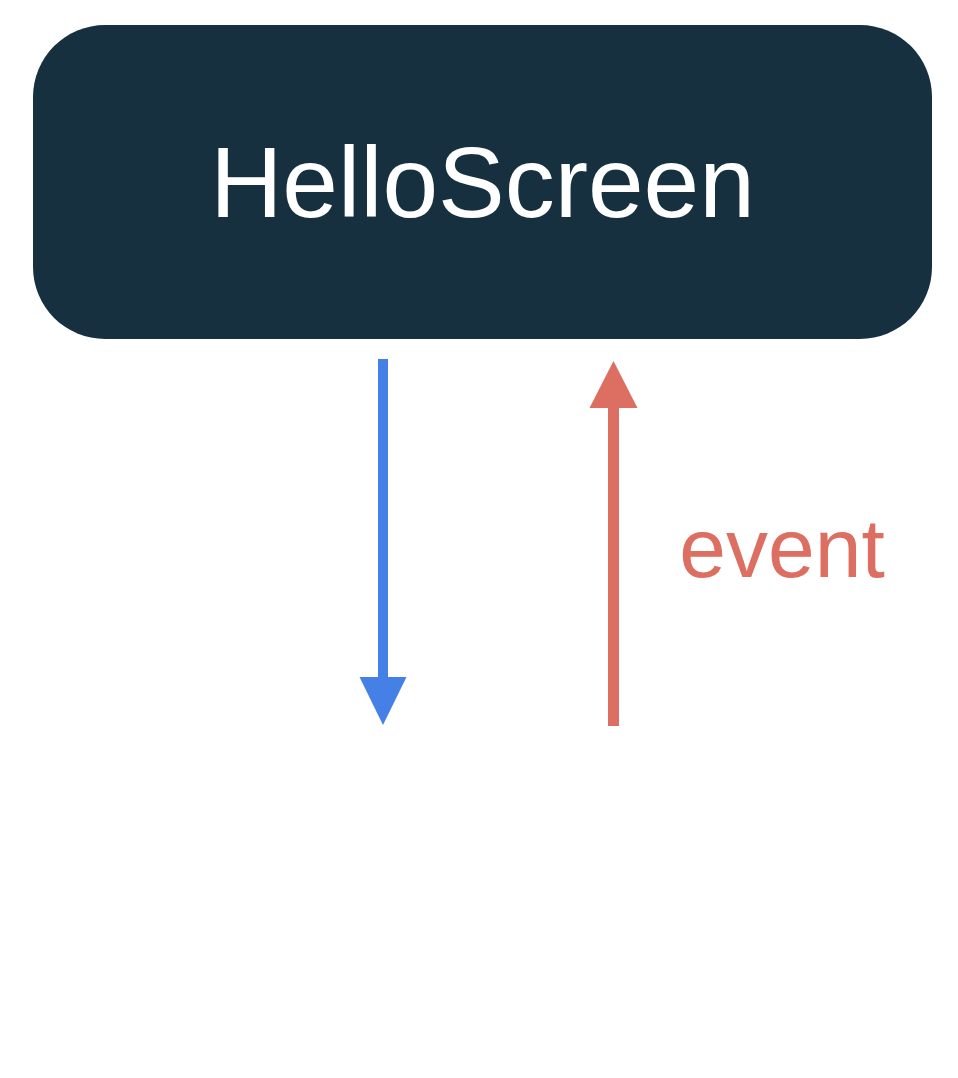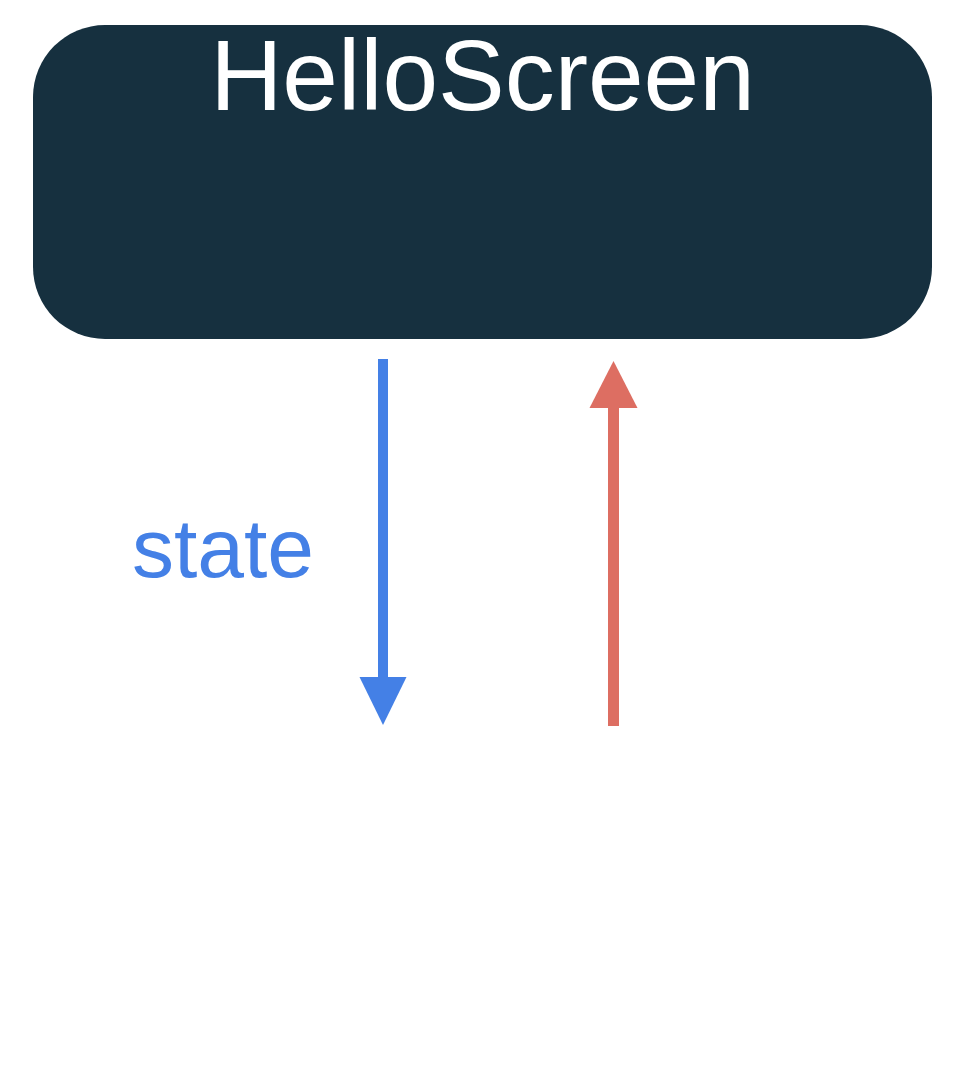--- a/index.html
+++ b/index.html
@@ -14,21 +14,21 @@
     background: #ffffff;
     overflow: hidden;
     font-family: "Liberation Sans", sans-serif;
   }
   .node {
     position: absolute;
     left: 33px;
     width: 899px;
     border-radius: 72px;
     display: flex;
-    align-items: flex-start;
+    align-items: center;
     justify-content: center;
   }
   .node-top {
     top: 25px;
     height: 314px;
   }
   .node-bottom {
     top: 747px;
     height: 313px;
   }
@@ -83,16 +83,16 @@
     <g>
       <rect x="378" y="359" width="10" height="318" fill="#4480E6"></rect>
       <polygon points="359.5,677 406.5,677 383,725" fill="#4480E6"></polygon>
     </g>
     <g>
       <polygon points="589.5,408 637.5,408 613.5,361" fill="#DD6E62"></polygon>
       <rect x="608" y="408" width="11" height="318" fill="#DD6E62"></rect>
     </g>
   </svg>
 
-  <span class="flow-label state" style="color: rgb(68, 128, 230);">state</span>
 
+  <span class="flow-label event" style="color: rgb(221, 110, 98);">event</span>
 
 </div>
 
 </body></html>

